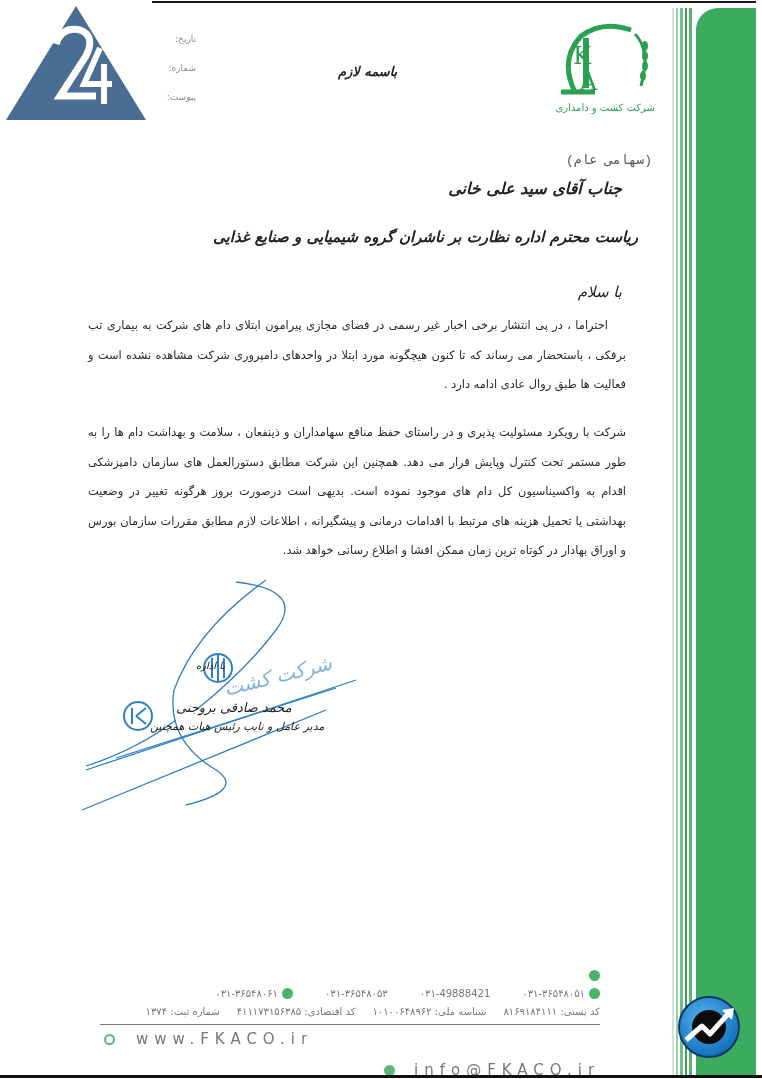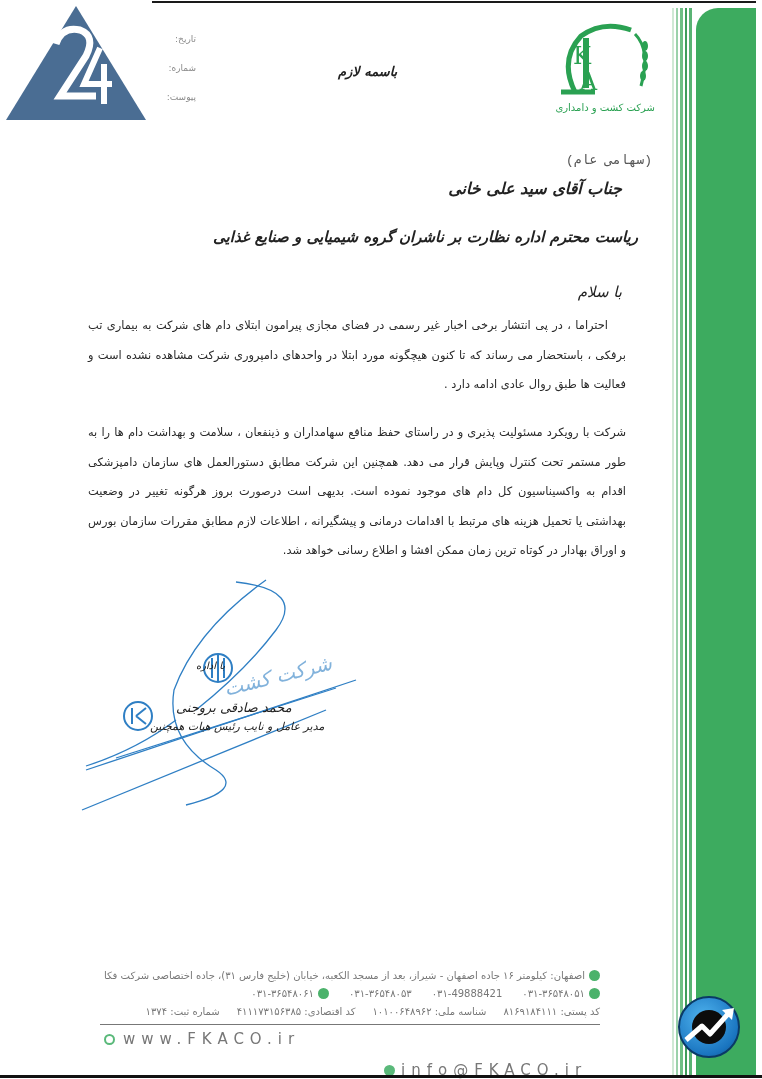--- a/index.html
+++ b/index.html
@@ -49,24 +49,24 @@
   
   .sig { position: absolute; left: 76px; top: 570px; width: 300px; height: 250px; }
   .sig-name { position: absolute; left: 176px; top: 700px; direction: rtl; font-family: "DejaVu Serif", serif; font-style: italic; font-size: 13px; color: #222; }
   .sig-title { position: absolute; left: 150px; top: 720px; direction: rtl; font-family: "DejaVu Serif", serif; font-style: italic; font-size: 11px; color: #222; }
   .sig-with { position: absolute; left: 196px; top: 660px; direction: rtl; font-family: "DejaVu Serif", serif; font-style: italic; font-size: 10px; color: #222; }
 
   
   .footer { position: absolute; left: 100px; top: 966px; width: 500px; direction: rtl; font-size: 10px; color: #777; }
   .f-row { display: flex; align-items: center; height: 18px; white-space: nowrap; }
   .f-ico { width: 11px; height: 11px; border-radius: 50%; background: #4bb26b; display: inline-block; margin-left: 4px; flex: 0 0 11px; }
-  .f-phone { margin-left: 20px; letter-spacing: 0.5px; }
+  .f-phone { margin-left: 32px; letter-spacing: 0.5px; }
   .f-meta span { margin-left: 17px; }
   .f-line { position: absolute; left: 100px; top: 1024px; width: 500px; height: 1px; background: #777; }
-  .f-web { position: absolute; top: 1030px; font-size: 15px; letter-spacing: 6px; color: #777; display: flex; align-items: center; }
+  .f-web { position: absolute; top: 1030px; font-size: 15px; letter-spacing: 6px; color: #777; display: flex; align-items: center; gap: 13px; }
   .f-web .ring { width: 11px; height: 11px; border-radius: 50%; border: 2px solid #5ab97a; display: inline-block; margin-right: 8px; }
   .f-web .dot { width: 11px; height: 11px; border-radius: 50%; background: #5ab97a; display: inline-block; margin-right: 6px; }
 
   .trend-badge { position: absolute; left: 678px; top: 996px; width: 62px; height: 62px; border-radius: 50%;
     background: radial-gradient(circle at 40% 35%, #4fb3ee, #1a75c0 70%, #0d4f8a); border: 2px solid #0a3a66; }
   .trend-badge .inner { position: absolute; left: 12px; top: 12px; width: 34px; height: 34px; border-radius: 50%; background: #0c0c0c; }
 </style>
 </head>
 <body>
 
@@ -143,21 +143,20 @@
   </g>
   <text x="150" y="126" font-family="DejaVu Serif, serif" font-style="italic" font-size="20" fill="#2f7fc4" opacity="0.6" transform="rotate(-14 150 126)">شرکت کشت</text>
 </svg>
 <div class="sig-with">با اداره</div>
 <div class="sig-name">محمد صادقی بروجنی</div>
 <div class="sig-title">مدیر عامل و نایب رئیس هیات همچنین</div>
 
 <div class="footer">
   <div class="f-row">
     <span class="f-ico"></span>
-    <span>اصفهان: کیلومتر ۱۶ جاده اصفهان - شیراز، بعد از مسجد الکعبه، خیابان (خلیج فارس ۳۱)، جاده اختصاصی شرکت فکا</span>
   </div>
   <div class="f-row">
     <span class="f-ico"></span>
     <span class="f-phone">۰۳۱-۳۶۵۴۸۰۵۱</span>
     <span class="f-phone">۰۳۱-49888421</span>
     <span class="f-phone">۰۳۱-۳۶۵۴۸۰۵۳</span>
     <span class="f-ico"></span>
     <span>۰۳۱-۳۶۵۴۸۰۶۱</span>
   </div>
   <div class="f-row f-meta">

